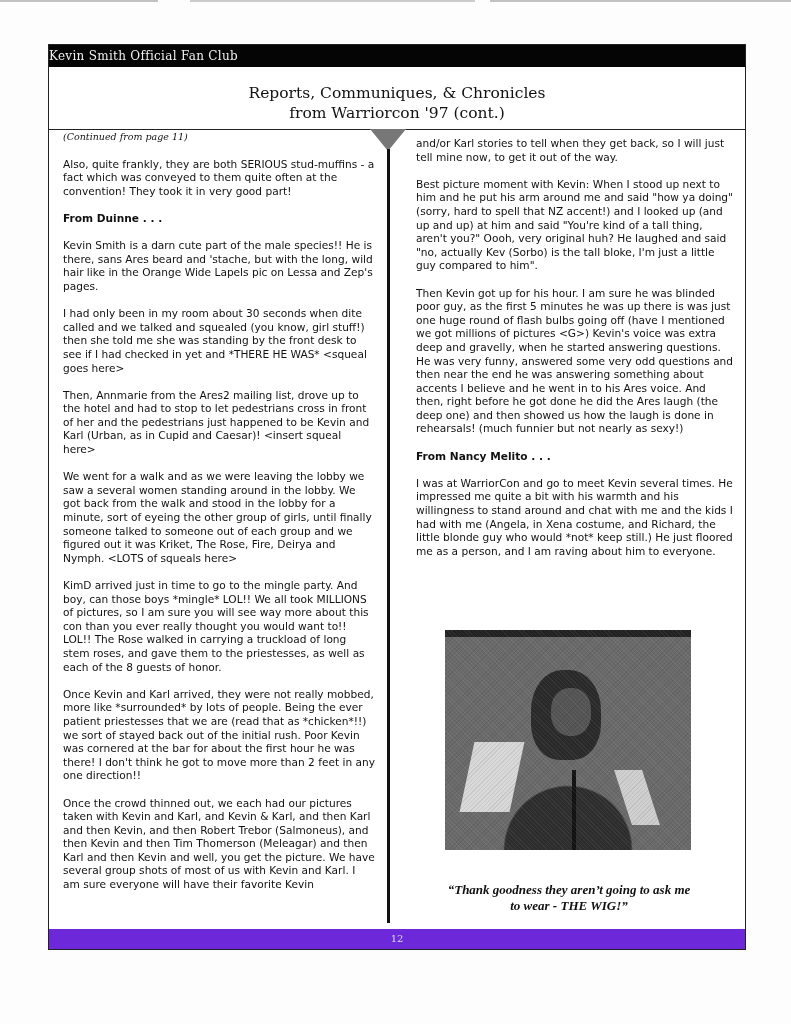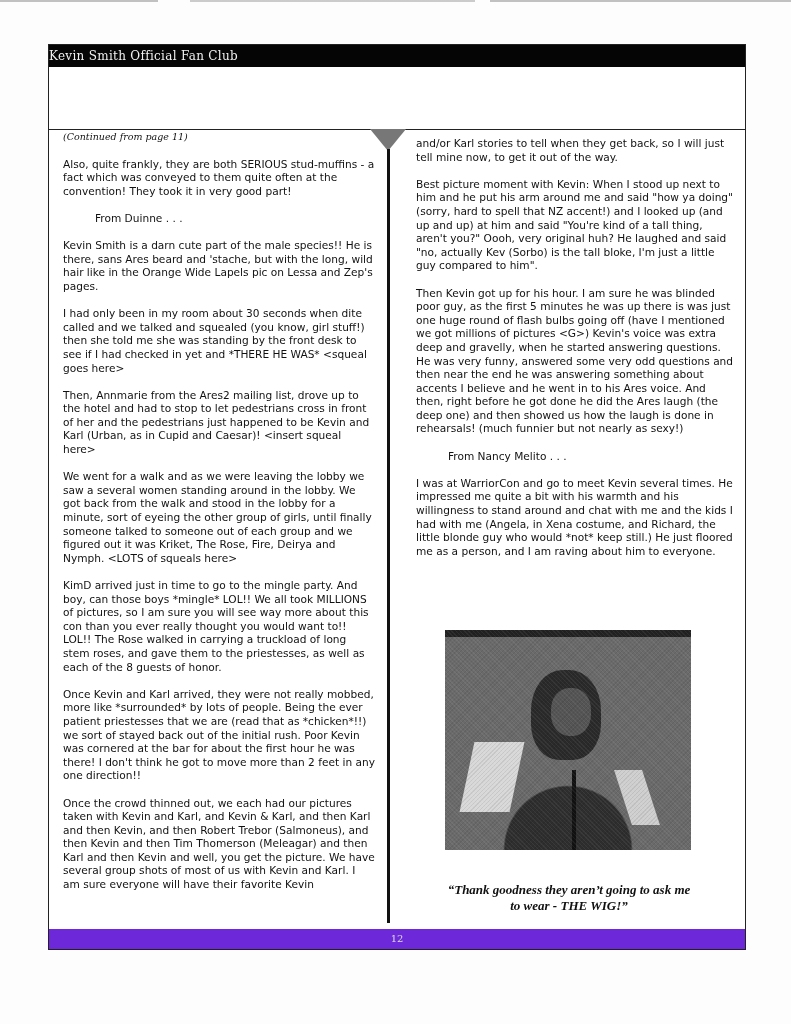--- a/index.html
+++ b/index.html
@@ -22,21 +22,21 @@
   .divider-tri {
     position: absolute; left: 321px; top: 84px; width: 0; height: 0;
     border-left: 18px solid transparent; border-right: 18px solid transparent; border-top: 22px solid #777;
   }
   .divider-line { position: absolute; left: 338px; top: 104px; width: 3px; height: 774px; background: #111; }
   .col { position: absolute; font-family: "DejaVu Sans", sans-serif; font-size: 10.6px; line-height: 13.6px; color: #111; }
   .col-left { left: 14px; top: 85px; width: 312px; }
   .col-right { left: 367px; top: 92px; width: 318px; }
   .continued { font-family: "DejaVu Serif", serif; font-style: italic; font-size: 9.5px; margin: 0 0 14px 0; }
   .col p { margin: 0 0 13.6px 0; }
-  .col p.heading { font-weight: normal; margin-left: 32px; }
+  .col p.heading { font-weight: bold; }
   .photo {
     position: absolute; left: 396px; top: 585px; width: 246px; height: 220px;
     background:
       radial-gradient(ellipse 40px 55px at 50% 38%, #3a3a3a 0 60%, transparent 62%),
       radial-gradient(ellipse 90px 90px at 50% 100%, #2e2e2e 0 70%, transparent 72%),
       linear-gradient(180deg, #222 0 7px, #6a6a6a 7px 100%);
     overflow: hidden;
   }
   .photo .shirt-l { position: absolute; left: 22px; top: 112px; width: 50px; height: 70px; background: #d8d8d8; transform: skewX(-12deg); }
   .photo .shirt-r { position: absolute; right: 40px; top: 140px; width: 28px; height: 55px; background: #cfcfcf; transform: skewX(18deg); }
@@ -54,20 +54,24 @@
   }
 </style>
 </head>
 <body>
 
 <div class="scan-line"></div>
 
 <div class="page">
   <div class="top-bar">Kevin Smith Official Fan Club</div>
 
+  <div class="title-block">
+    <div>Reports, Communiques, &amp; Chronicles</div>
+    <div>from Warriorcon '97 (cont.)</div>
+  </div>
   <div class="title-rule"></div>
   <div class="divider-tri"></div>
   <div class="divider-line"></div>
 
   <div class="col col-left">
     <div class="continued">(Continued from page 11)</div>
     <div id="left-paras">
         <p>Also, quite frankly, they are both SERIOUS stud-muffins - a fact which was conveyed to them quite often at the convention! They took it in very good part!</p>
         <p class="heading">From Duinne . . .</p>
         <p>Kevin Smith is a darn cute part of the male species!! He is there, sans Ares beard and 'stache, but with the long, wild hair like in the Orange Wide Lapels pic on Lessa and Zep's pages.</p>

